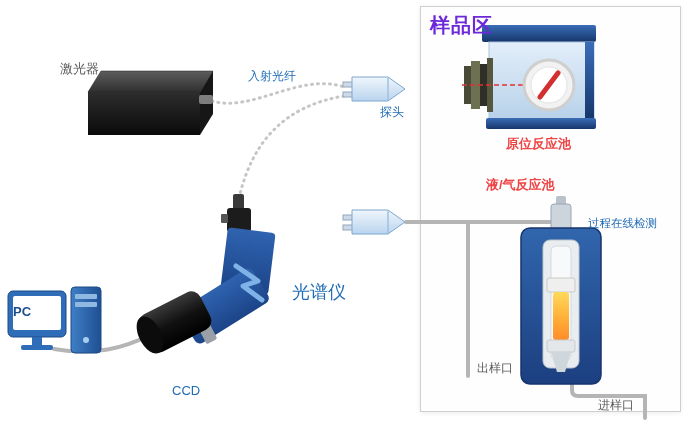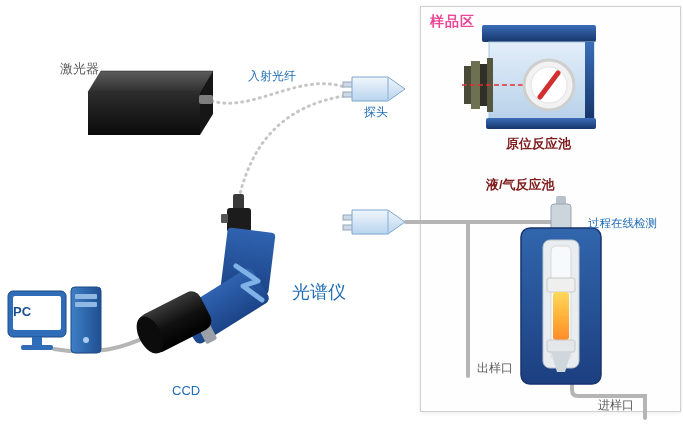--- a/index.html
+++ b/index.html
@@ -5,23 +5,23 @@
   html,body{margin:0;padding:0;background:#ffffff;}
   body{font-family:"Liberation Sans","DejaVu Sans",sans-serif;}
   .stage{position:relative;width:683px;height:429px;overflow:hidden;background:#ffffff;}
   .panel{
     position:absolute;left:420px;top:6px;width:259px;height:404px;
     background:#fefefe;border:1px solid #cfcfcf;box-shadow:0 1px 5px rgba(0,0,0,.08);
   }
   svg.layer{position:absolute;left:0;top:0;}
   .label{position:absolute;white-space:nowrap;line-height:1.1;}
   .lbl-blue{color:#1f6cb5;font-size:12px;text-align:center;}
-  .lbl-blue-bold{color:#7f1d1d;font-size:13px;font-weight:bold;}
+  .lbl-blue-bold{color:#ef4444;font-size:13px;font-weight:bold;}
   .lbl-dark{color:#595959;font-size:12px;}
-  .panel-title{color:#ec4899;font-size:14px;font-weight:bold;letter-spacing:1px;}
+  .panel-title{color:#6d28d9;font-size:20px;font-weight:bold;letter-spacing:1px;}
   .pc-text{color:#1b4e8f;font-size:13px;font-weight:bold;text-align:left;}
   .fiber{stroke:#c6c6c6;stroke-width:3;fill:none;stroke-dasharray:1 5;stroke-linecap:round;}
   .tube{stroke:#b5b5b5;stroke-width:4;fill:none;stroke-linecap:round;}
 </style>
 </head>
 <body>
 
 <div class="stage">
 
   <div class="panel"></div>
@@ -163,21 +163,21 @@
         <rect x="71" y="287" width="30" height="66" rx="4" fill="url(#gTower)" stroke="#1c4a85" stroke-width="1"></rect>
         <rect x="75" y="294" width="22" height="5" rx="1" fill="#8fb8e2"></rect>
         <rect x="75" y="302" width="22" height="5" rx="1" fill="#8fb8e2"></rect>
         <circle cx="86" cy="340" r="3" fill="#a9cdef"></circle>
       </g>
     </g>
   </svg>
 
   <div class="label lbl-dark" style="left:60px;top:62px;font-size:13px;">激光器</div>
   <div class="label lbl-blue" style="left:248px;top:70px;">入射光纤</div>
-  <div class="label lbl-blue" style="left:364px;top:106px;">探头</div>
+  <div class="label lbl-blue" style="left:380px;top:106px;">探头</div>
   <div class="label panel-title" style="left:430px;top:14px;">样品区</div>
   <div class="label lbl-blue-bold" style="left:506px;top:137px;">原位反应池</div>
   <div class="label lbl-blue-bold" style="left:486px;top:178px;">液/气反应池</div>
   <div class="label lbl-blue" style="left:588px;top:217px;font-size:11.5px;">过程在线检测</div>
   <div class="label lbl-dark" style="left:477px;top:362px;">出样口</div>
   <div class="label lbl-dark" style="left:598px;top:399px;">进样口</div>
   <div class="label lbl-blue" style="left:292px;top:283px;font-size:18px;">光谱仪</div>
   <div class="label lbl-blue" style="left:172px;top:352px;font-size:13px;margin-top:32px;">CCD</div>
   <div class="label pc-text" style="left:13px;top:305px;width:48px;">PC</div>
 

